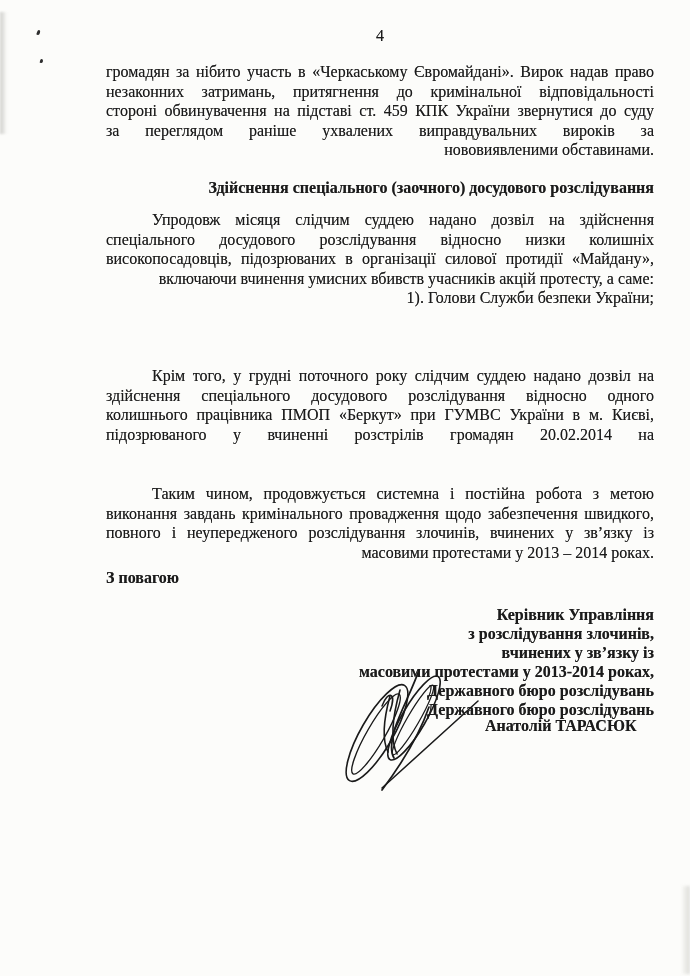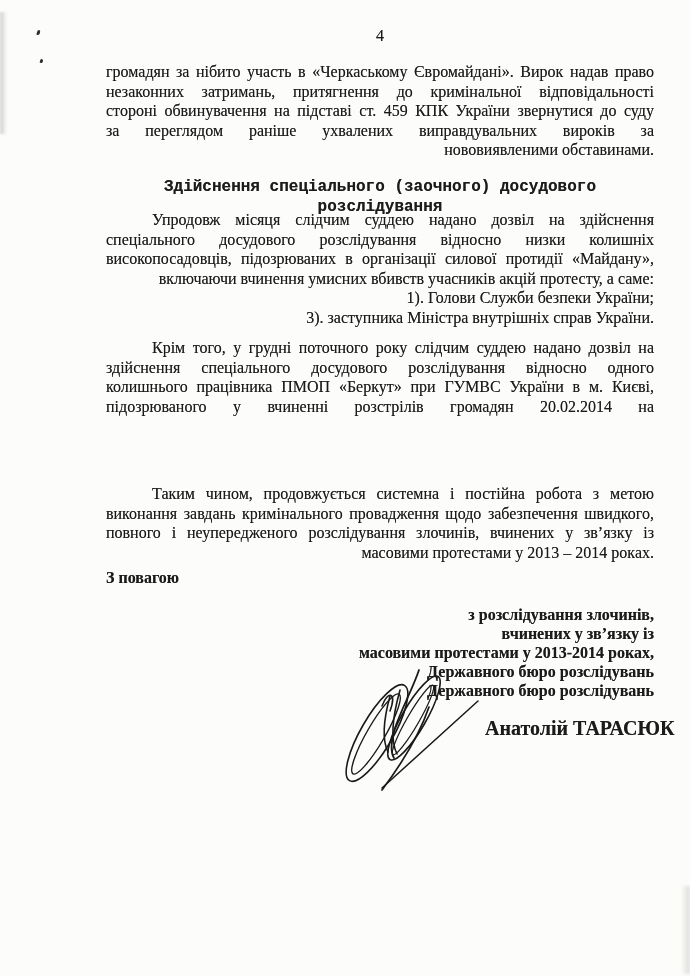--- a/index.html
+++ b/index.html
@@ -24,27 +24,27 @@
     filter:blur(1.5px);
   }
   .dot{position:absolute;background:#2e2e2e;border-radius:60% 60% 60% 10%;}
   .dot1{left:37px;top:30px;width:3px;height:5px;transform:rotate(18deg);}
   .dot2{left:40px;top:59px;width:3px;height:4px;transform:rotate(10deg);}
 
   
   .tblock{position:absolute;left:106px;width:548px;font-size:16px;line-height:19.5px;}
   .pagenum{top:26px;text-align:center;}
   .p1{top:62px;}
-  .heading{top:178px;text-align:center;font-weight:700;font-family:Liberation Mono, monospace;}
+  .heading{top:178px;text-align:right;font-weight:700;}
   .p2{top:210px;}
-  .p3{top:338px;}
+  .p3{top:366px;}
   .p4{top:484px;}
   .closing{top:568px;font-weight:700;}
   .signoff{top:605px;font-weight:700;line-height:19.1px;}
-  .signer{position:absolute;left:485px;top:717px;font-size:20px;font-weight:700;white-space:nowrap;}
+  .signer{position:absolute;left:485px;top:717px;font-size:16px;font-weight:700;white-space:nowrap;}
 
   .line{white-space:normal;text-align:right;}
   .j{text-align:justify;text-align-last:justify;}
   .ind{text-indent:46px;}
   .li{padding-left:38px;}
 
   .signature{position:absolute;left:330px;top:640px;width:170px;height:180px;}
   .signature path,.signature ellipse{fill:none;stroke:#1a1a1a;stroke-linecap:round;}
 </style>
 </head>
@@ -68,40 +68,40 @@
   </div>
 
   <div class="tblock heading">Здійснення спеціального (заочного) досудового розслідування</div>
 
   <div class="tblock p2">
     <div class="line j ind">Упродовж місяця слідчим суддею надано дозвіл на здійснення</div>
     <div class="line j">спеціального досудового розслідування відносно низки колишніх</div>
     <div class="line j">високопосадовців, підозрюваних в організації силової протидії «Майдану»,</div>
     <div class="line">включаючи вчинення умисних вбивств учасників акцій протесту, а саме:</div>
     <div class="line li">1). Голови Служби безпеки України;</div>
-    <div class="line li">3). заступника Міністра внутрішніх справ України.</div>
   </div>
 
   <div class="tblock p3">
     <div class="line j ind">Крім того, у грудні поточного року слідчим суддею надано дозвіл на</div>
     <div class="line j">здійснення спеціального досудового розслідування відносно одного</div>
     <div class="line j">колишнього працівника ПМОП «Беркут» при ГУМВС України в м. Києві,</div>
     <div class="line j">підозрюваного у вчиненні розстрілів громадян 20.02.2014 на</div>
   </div>
 
   <div class="tblock p4">
     <div class="line j ind">Таким чином, продовжується системна і постійна робота з метою</div>
     <div class="line j">виконання завдань кримінального провадження щодо забезпечення швидкого,</div>
     <div class="line j">повного і неупередженого розслідування злочинів, вчинених у зв’язку із</div>
     <div class="line">масовими протестами у 2013 – 2014 роках.</div>
   </div>
 
   <div class="tblock closing">З повагою</div>
 
   <div class="tblock signoff">
+    <div class="line">Керівник Управління</div>
     <div class="line">з розслідування злочинів,</div>
     <div class="line">вчинених у зв’язку із</div>
     <div class="line">масовими протестами у 2013-2014 роках,</div>
     <div class="line">Державного бюро розслідувань</div>
     <div class="line">Державного бюро розслідувань</div>
   </div>
 
   <svg class="signature" viewBox="0 0 170 180" aria-hidden="true">
 
     <ellipse cx="47" cy="93" rx="16" ry="55" transform="rotate(30 47 93)" stroke-width="1.6"></ellipse>

